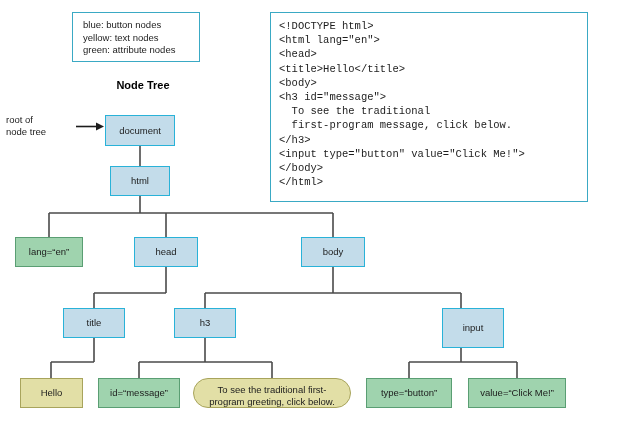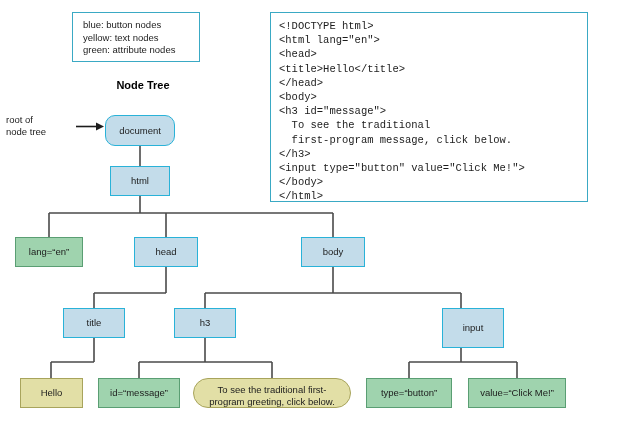--- a/index.html
+++ b/index.html
@@ -137,21 +137,20 @@
     <div class="legend-line">blue: button nodes</div>
     <div class="legend-line">yellow: text nodes</div>
     <div class="legend-line">green: attribute nodes</div>
   </div>
 
   <div class="code-panel">
     <div class="code-line">&lt;!DOCTYPE html&gt;</div>
     <div class="code-line">&lt;html lang="en"&gt;</div>
     <div class="code-line">&lt;head&gt;</div>
     <div class="code-line">&lt;title&gt;Hello&lt;/title&gt;</div>
-    <div class="code-line">&lt;/head&gt;</div>
     <div class="code-line">&lt;body&gt;</div>
     <div class="code-line">&lt;h3 id="message"&gt;</div>
     <div class="code-line">  To see the traditional</div>
     <div class="code-line">  first-program message, click below.</div>
     <div class="code-line">&lt;/h3&gt;</div>
     <div class="code-line">&lt;input type="button" value="Click Me!"&gt;</div>
     <div class="code-line">&lt;/body&gt;</div>
     <div class="code-line">&lt;/html&gt;</div>
   </div>
 
@@ -195,21 +194,21 @@
       <line x1="139" y1="362" x2="139" y2="378"></line>
       <line x1="272" y1="362" x2="272" y2="378"></line>
 
       <line x1="461" y1="338" x2="461" y2="362"></line>
       <line x1="409" y1="362" x2="517" y2="362"></line>
       <line x1="409" y1="362" x2="409" y2="378"></line>
       <line x1="517" y1="362" x2="517" y2="378"></line>
     </g>
   </svg>
 
-  <div class="node node-element" style="left:105px; top:115px; width:70px; height:31px;border-radius:10px;">document</div>
+  <div class="node node-element" style="left:105px; top:115px; width:70px; height:31px;">document</div>
 
   <div class="node node-element" style="left:110px; top:166px; width:60px; height:30px;">html</div>
 
   <div class="node node-attribute" style="left:15px; top:237px; width:68px; height:30px;">lang=“en”</div>
 
   <div class="node node-element" style="left:134px; top:237px; width:64px; height:30px;">head</div>
 
   <div class="node node-element" style="left:301px; top:237px; width:64px; height:30px;">body</div>
 
   <div class="node node-element" style="left:63px; top:308px; width:62px; height:30px;">title</div>

